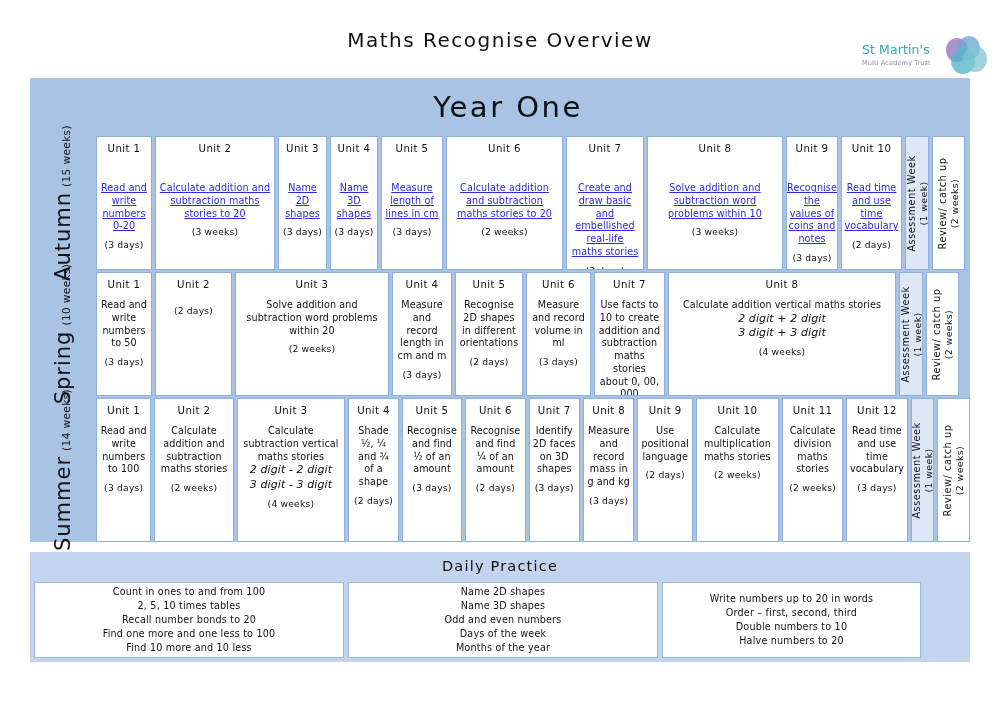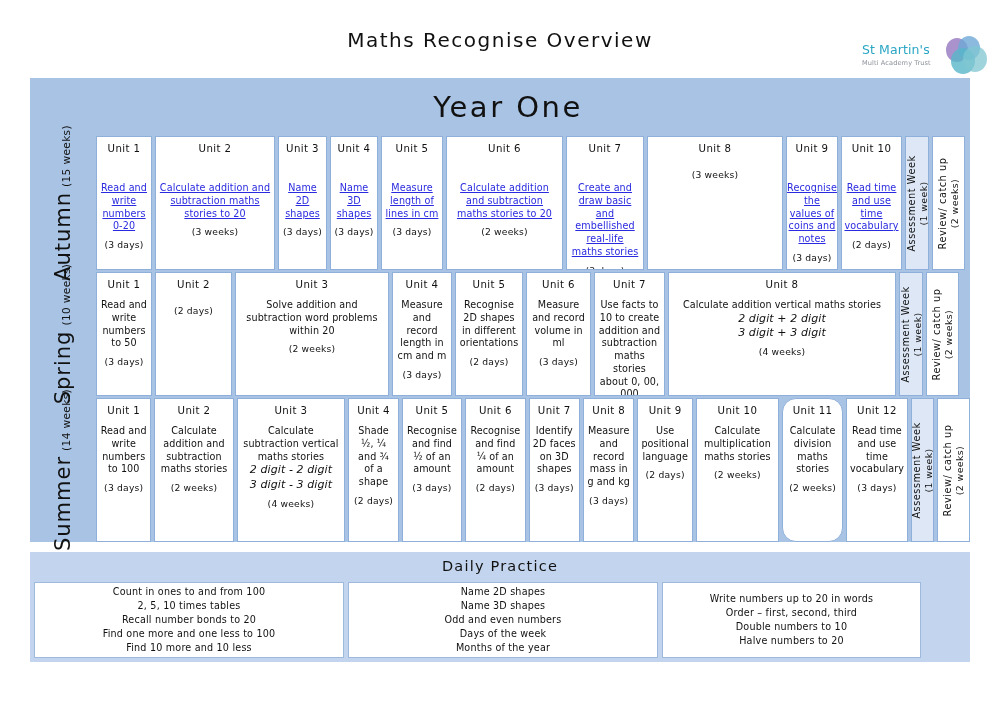--- a/index.html
+++ b/index.html
@@ -169,20 +169,21 @@
             <div class="unit-desc link">Calculate addition and subtraction maths stories to 20</div>
             <div class="unit-dur">(2 weeks)</div>
           </div>
           <div class="cell" style="width: 78px; height: 134px;">
             <div class="unit-label">Unit 7</div>
             <div class="unit-desc link">Create and draw basic and embellished real-life maths stories</div>
             <div class="unit-dur">(3 days)</div>
           </div>
           <div class="cell" style="width: 136px; height: 134px;">
             <div class="unit-label">Unit 8</div>
+            <div class="unit-desc link">Solve addition and subtraction word problems within 10</div>
             <div class="unit-dur">(3 weeks)</div>
           </div>
           <div class="cell" style="width: 52px; height: 134px;">
             <div class="unit-label">Unit 9</div>
             <div class="unit-desc link">Recognise the values of coins and notes</div>
             <div class="unit-dur">(3 days)</div>
           </div>
           <div class="cell" style="width: 61px; height: 134px;">
             <div class="unit-label">Unit 10</div>
             <div class="unit-desc link">Read time and use time vocabulary</div>
@@ -301,21 +302,21 @@
           <div class="cell" style="width: 56px; height: 144px;">
             <div class="unit-label">Unit 9</div>
             <div class="unit-desc plain">Use positional language</div>
             <div class="unit-dur">(2 days)</div>
           </div>
           <div class="cell" style="width: 84px; height: 144px;">
             <div class="unit-label">Unit 10</div>
             <div class="unit-desc plain">Calculate multiplication maths stories</div>
             <div class="unit-dur">(2 weeks)</div>
           </div>
-          <div class="cell" style="width: 62px; height: 144px; border-radius: 14px;">
+          <div class="cell" style="width: 62px; height: 144px;">
             <div class="unit-label">Unit 11</div>
             <div class="unit-desc plain">Calculate division maths stories</div>
             <div class="unit-dur">(2 weeks)</div>
           </div>
           <div class="cell" style="width: 62px; height: 144px;">
             <div class="unit-label">Unit 12</div>
             <div class="unit-desc plain">Read time and use time vocabulary</div>
             <div class="unit-dur">(3 days)</div>
           </div>
           <div class="vcell assess" style="width: 24px; height: 144px;">

